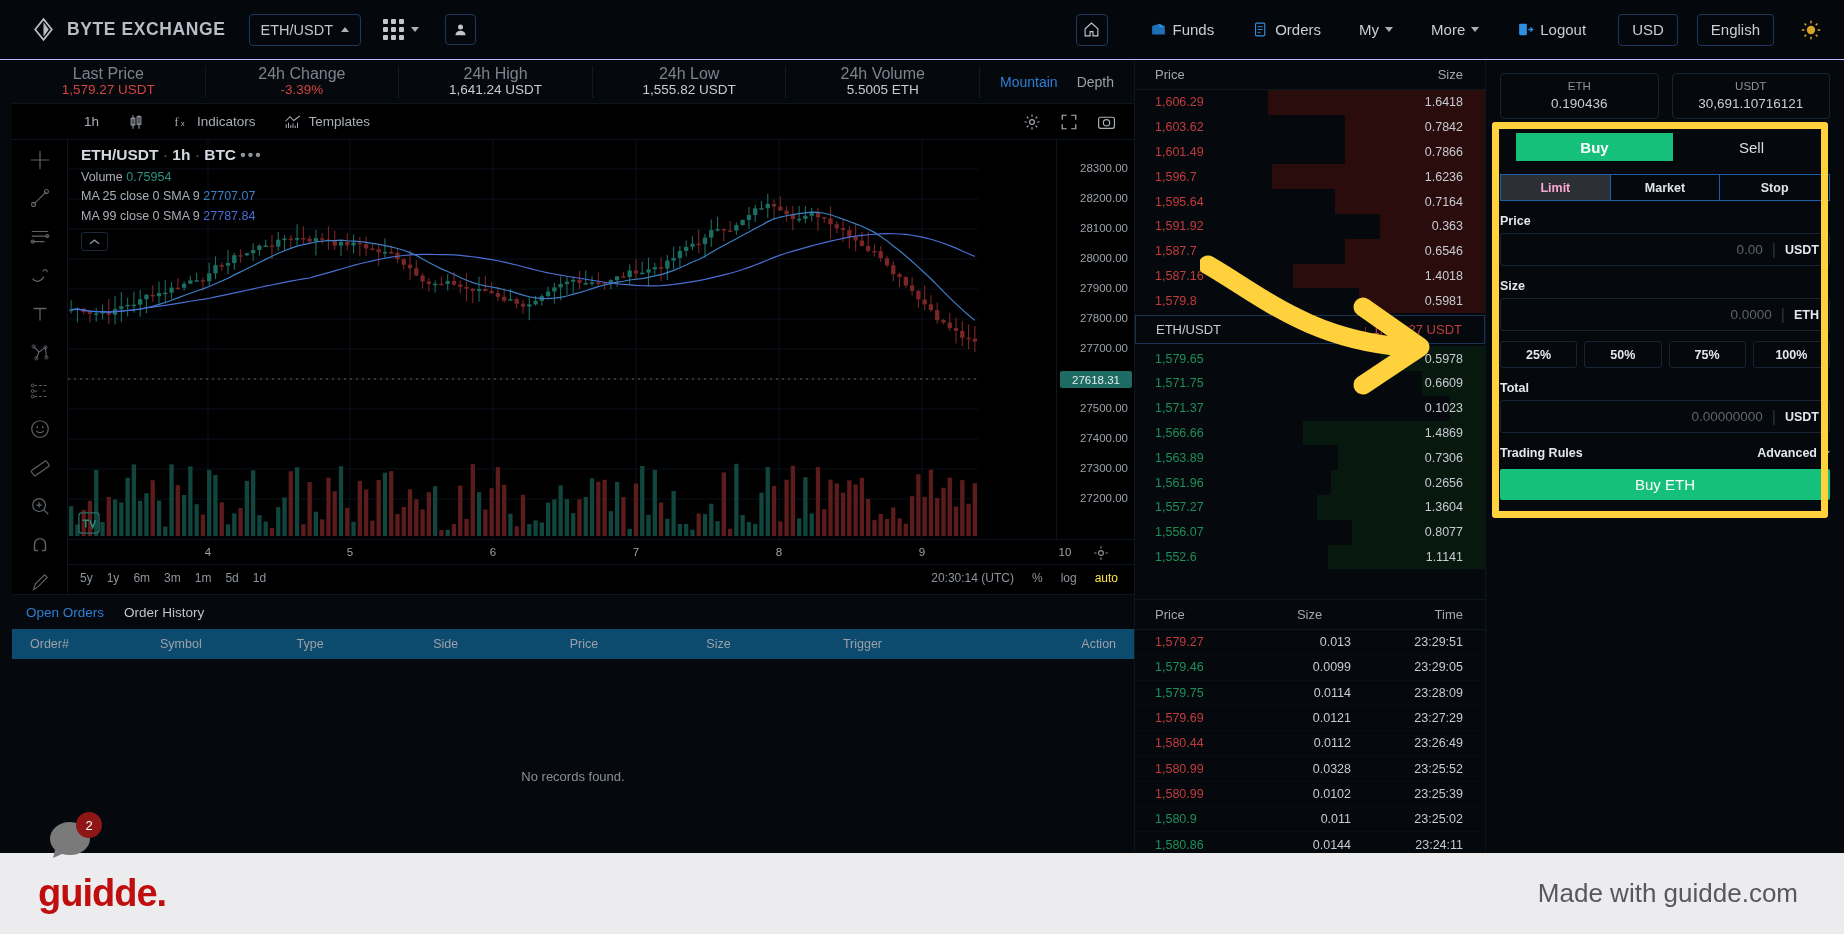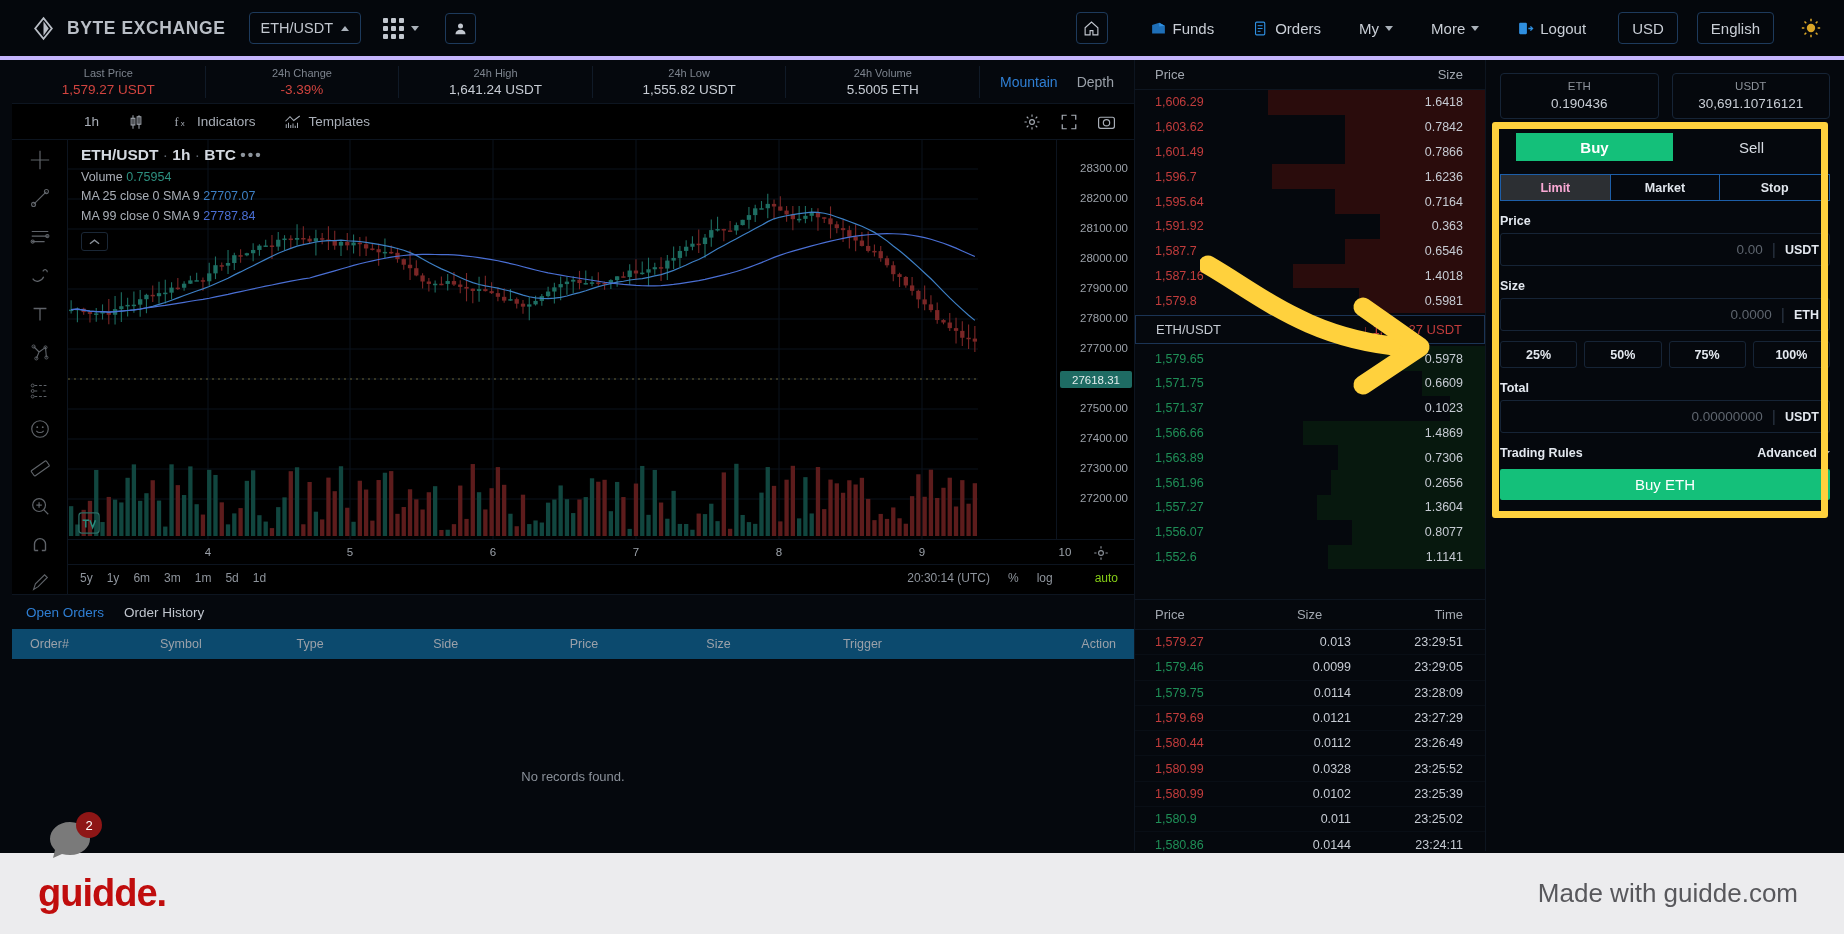--- a/index.html
+++ b/index.html
@@ -9,21 +9,21 @@
     font-family:"Liberation Sans", sans-serif;
     color:#d6d9de;
     -webkit-font-smoothing:antialiased;
   }
   .app { position:relative; width:1844px; height:934px; background:#05080d; }
 
   
   .header {
     position:absolute; left:0; top:0; width:1844px; height:60px;
     background:#04070c; display:flex; align-items:center;
-    border-bottom:4px solid #c4b5fd;
+    border-bottom:1px solid #c4b5fd;
   }
   .brand { display:flex; align-items:center; gap:11px; margin-left:31px; }
   .brand-logo { width:25px; height:25px; }
   .brand-name { font-size:17.5px; font-weight:bold; letter-spacing:.6px; color:#b9bec6; }
   .pair-select {
     margin-left:23px; height:32px; min-width:110px; border:1px solid #1d3a5c;
     border-radius:4px; display:flex; align-items:center; justify-content:center;
     gap:8px; padding:0 11px; color:#c2c7cf; font-size:14.5px; background:transparent;
   }
   .caret-up { width:0;height:0;border-left:4.5px solid transparent;border-right:4.5px solid transparent;border-bottom:5px solid #aab1ba; }
@@ -41,21 +41,21 @@
   .hdr-box { border:1px solid #1d3a5c; border-radius:4px; height:32px; display:flex; align-items:center; padding:0 13px; font-size:15px; color:#c9ced6; margin-left:7px; }
   .sun-wrap { position:relative; width:22px; height:22px; display:flex; align-items:center; justify-content:center; margin-left:14px; }
 
   
   .stats {
     position:absolute; left:12px; top:60px; width:1122px; height:44px;
     display:flex; align-items:center; border-bottom:1px solid #0d1520;
   }
   .stat { flex:1; text-align:center; border-right:1px solid #101a27; }
   .stat:last-child { border-right:none; }
-  .stat-label { font-size:11px; color:#7d848e; line-height:15px; }
+  .stat-label { font-size:16px; color:#7d848e; line-height:15px; }
   .stat-val { font-size:13.5px; line-height:17px; color:#c7ccd4; }
   .stat-val.red { color:#d2443f; }
   .md-toggle { display:flex; gap:19px; padding:0 20px; font-size:14px; }
   .md-toggle .on { color:#2f7fd4; }
   .md-toggle .off { color:#9aa0a8; }
 
   
   .chart-panel {
     position:absolute; left:12px; top:104px; width:1122px; height:491px;
     background:#000; border-bottom:1px solid #0d1520;
@@ -105,21 +105,21 @@
     border-top:1px solid #0c141f; border-bottom:1px solid #0c141f;
   }
   .ta-tick { position:absolute; top:6px; font-size:11.5px; color:#9ba1a9; transform:translateX(-50%); }
 
   .chart-footer {
     position:absolute; left:0; right:0; bottom:3px; height:26px;
     display:flex; align-items:center; padding:0 16px 0 12px; font-size:12px; color:#8e949c;
   }
   .cf-ranges { display:flex; gap:14px; }
   .cf-right { margin-left:auto; display:flex; gap:18px; align-items:center; }
-  .cf-right .auto { color:#84cc16;margin-left:24px; }
+  .cf-right .auto { color:#fde047; }
 
   
   .orders-panel { position:absolute; left:12px; top:595px; width:1122px; height:256px; }
   .orders-tabs { height:34px; display:flex; align-items:center; gap:20px; padding-left:14px; font-size:13.5px; }
   .orders-tabs .active { color:#2f7fd4; }
   .orders-tabs .idle { color:#c0c5cd; }
   .orders-head {
     height:30px; background:#0c4a6e; display:flex; align-items:center;
     font-size:12.5px; color:#9ba1a9; padding:0 18px;
   }

